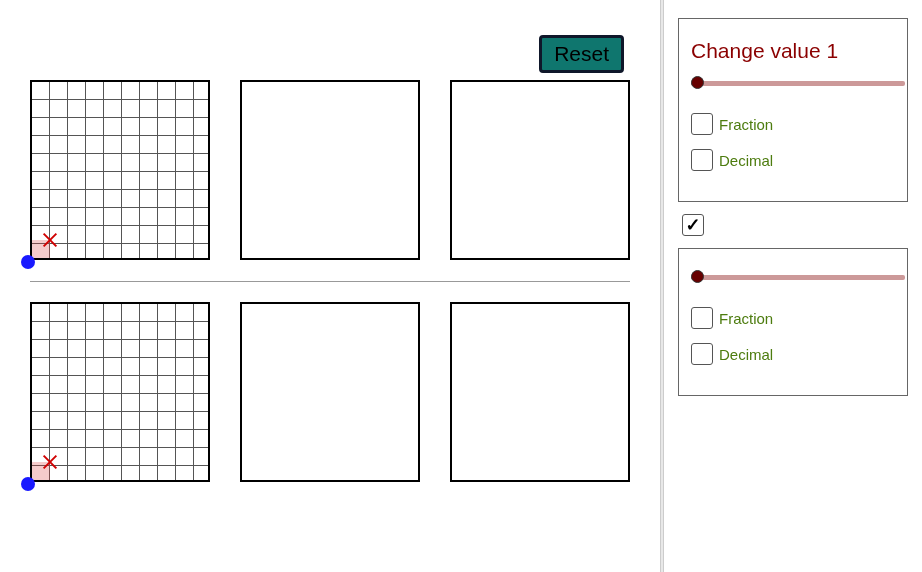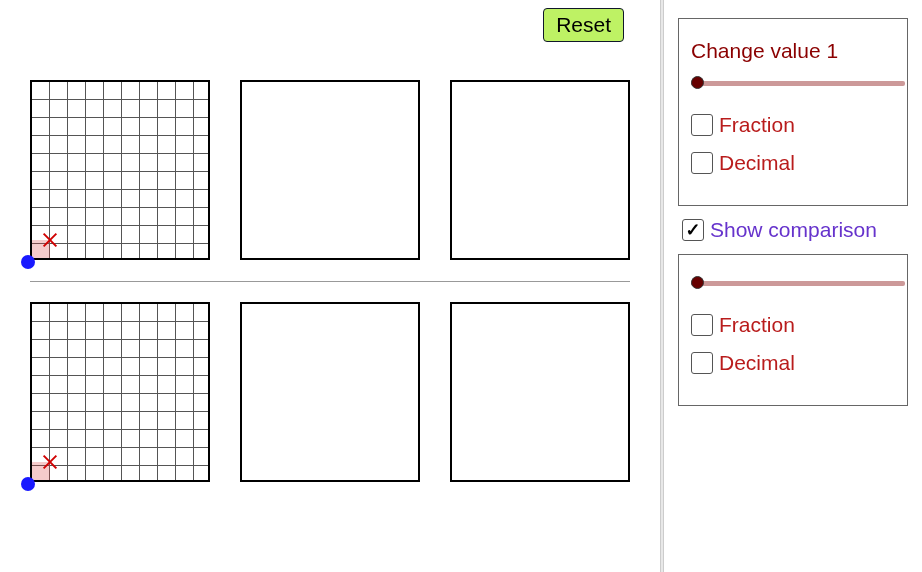--- a/index.html
+++ b/index.html
@@ -36,25 +36,25 @@
       position: absolute;
       left: 670px;
       top: 0;
       width: 252px;
       height: 412px;
       padding: 18px 0 0 8px;
     }
     .reset-btn {
       position: absolute;
       right: 36px;
-      top: 8px;
+      top: 35px;
       font-size: 21px;
       padding: 4px 12px;
-      background: #bef264;
-      border: 1px solid #0f172a;
+      background: #0f766e;
+      border: 3px solid #0f172a;
       border-radius: 4px;
       cursor: pointer;
       font-family: Arial, sans-serif;
     }
     .grid-row {
       position: absolute;
       display: flex;
       gap: 30px;
     }
     .grid-row-1 {
@@ -184,22 +184,22 @@
       flex-shrink: 0;
     }
     .checkbox-box.checked::after {
       content: '✓';
       font-size: 18px;
       color: #000;
       font-weight: bold;
       line-height: 1;
     }
     .checkbox-label {
-      font-size: 21px;
-      color: #b91c1c;
+      font-size: 15px;
+      color: #4d7c0f;
     }
     .show-comparison {
       display: flex;
       align-items: center;
       margin: 0 0 12px 4px;
       cursor: pointer;
     }
     .show-comparison .checkbox-label {
       color: #6633CC;
       font-size: 21px;
@@ -249,21 +249,20 @@
       <span class="checkbox-label">Fraction</span>
     </div>
     <div class="checkbox-row" style="margin-bottom:0">
       <div class="checkbox-box"></div>
       <span class="checkbox-label">Decimal</span>
     </div>
   </div>
 
   <div class="show-comparison">
     <div class="checkbox-box checked"></div>
-    <span class="checkbox-label">Show comparison</span>
   </div>
 
   <div class="panel">
     <div class="slider-container">
       <div class="slider-track"></div>
       <div class="slider-thumb"></div>
     </div>
     <div class="checkbox-row">
       <div class="checkbox-box"></div>
       <span class="checkbox-label">Fraction</span>

